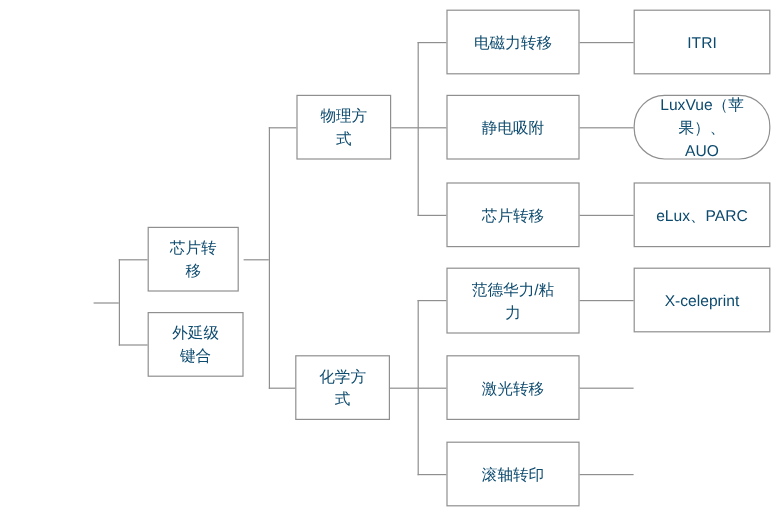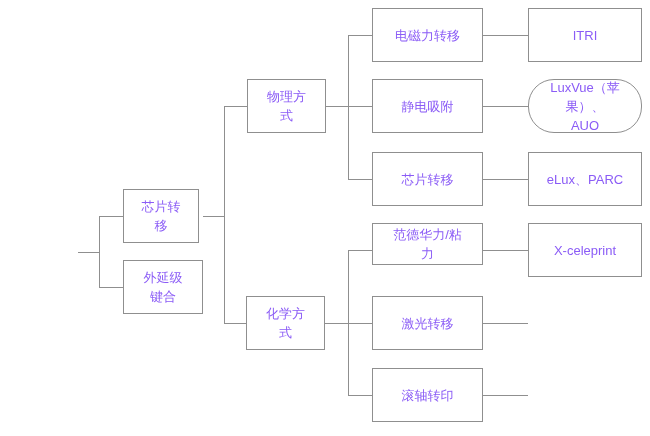--- a/index.html
+++ b/index.html
@@ -12,21 +12,21 @@
   }
   .canvas { position: absolute; left: 0; top: 0; width: 650px; height: 436px; background: #ffffff; }
   .box {
     position: absolute;
     border: 1px solid #8f8f8f;
     background: #ffffff;
     display: flex;
     align-items: center;
     justify-content: center;
     text-align: center;
-    color: #8b5cf6;
+    color: #0c4a6e;
     font-size: 13px;
     line-height: 19px;
     box-sizing: border-box;
     white-space: pre-line;
     padding: 2px 15px;
   }
   .vtext {
     width: 15px;
     word-break: break-all;
     line-height: 23px;
@@ -60,21 +60,21 @@
 
   <div class="box" style="left:372px; top:8px; width:111px; height:54px;">
     <span>电磁力转移</span>
   </div>
   <div class="box" style="left:372px; top:79px; width:111px; height:54px;">
     <span>静电吸附</span>
   </div>
   <div class="box" style="left:372px; top:152px; width:111px; height:54px;">
     <span>芯片转移</span>
   </div>
-  <div class="box" style="left:372px; top:223px; width:111px; height:42px;">
+  <div class="box" style="left:372px; top:223px; width:111px; height:55px;">
     <span>范德华力/粘力</span>
   </div>
   <div class="box" style="left:372px; top:296px; width:111px; height:54px;">
     <span>激光转移</span>
   </div>
   <div class="box" style="left:372px; top:368px; width:111px; height:54px;">
     <span>滚轴转印</span>
   </div>
 
   <div class="box" style="left:528px; top:8px; width:114px; height:54px;">

